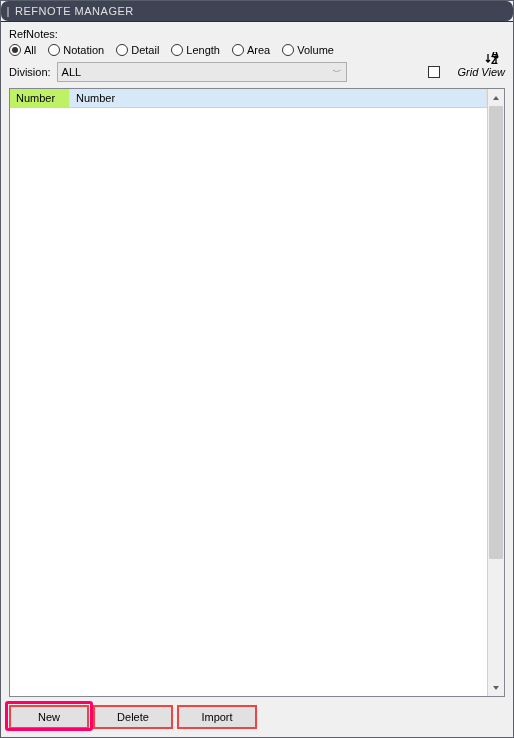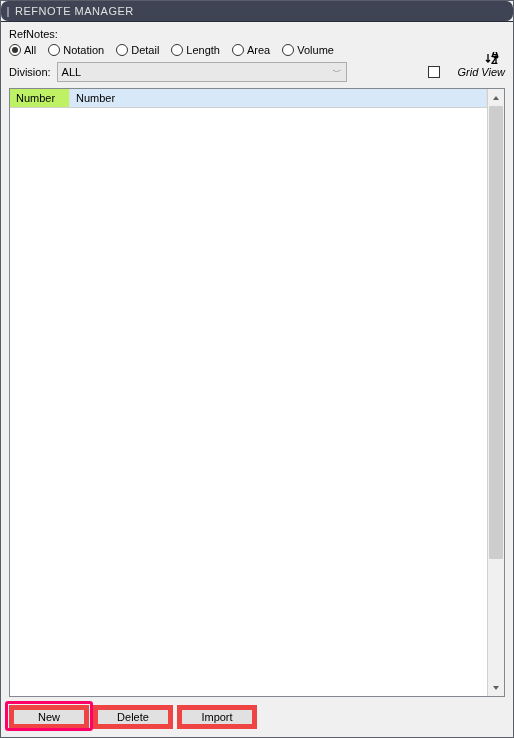--- a/index.html
+++ b/index.html
@@ -37,21 +37,21 @@
     .th.detail { width: 90px; background: #fff; border-right: none; }
     .table-body { flex: 1; background: #fff; }
     
     .scrollbar-v { width: 17px; background: #f0f0f0; border-left: 1px solid #d0d0d0; display: flex; flex-direction: column; }
     .scroll-btn { height: 17px; display: flex; align-items: center; justify-content: center; font-size: 8px; color: #606060; cursor: pointer; }
     .scroll-track { flex: 1; position: relative; }
     .scroll-thumb { position: absolute; top: 0; left: 1px; right: 1px; bottom: 120px; background: #cdcdcd; border-radius: 1px; }
     
     .button-row { display: flex; gap: 4px; margin-top: 8px; }
     .button-row.right { justify-content: flex-end; margin-top: 6px; }
-    .btn { height: 24px; background: #e1e1e1; border: 5px solid #ef4444; display: flex; align-items: center; justify-content: center; cursor: pointer; padding: 0 4px; }
+    .btn { height: 24px; background: #e1e1e1; border: 2px solid #ef4444; display: flex; align-items: center; justify-content: center; cursor: pointer; padding: 0 4px; }
     .btn.w80 { width: 80px; }
     .btn.w60 { width: 58px; }
     
     .highlight-box { position: absolute; border: 3px solid #ff0068; border-radius: 3px; pointer-events: none; }
   </style>
 </head>
 <body>
 
 <div class="titlebar">
   <span class="grip">

